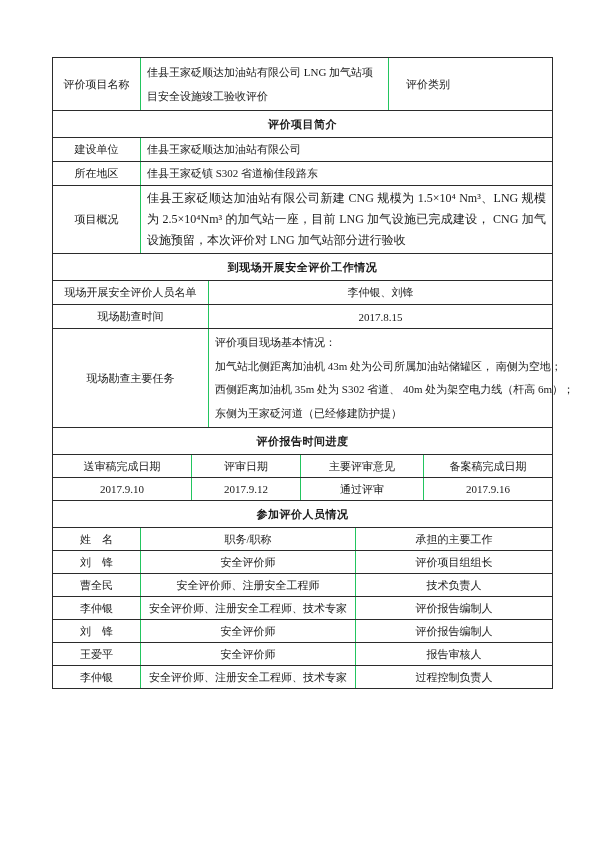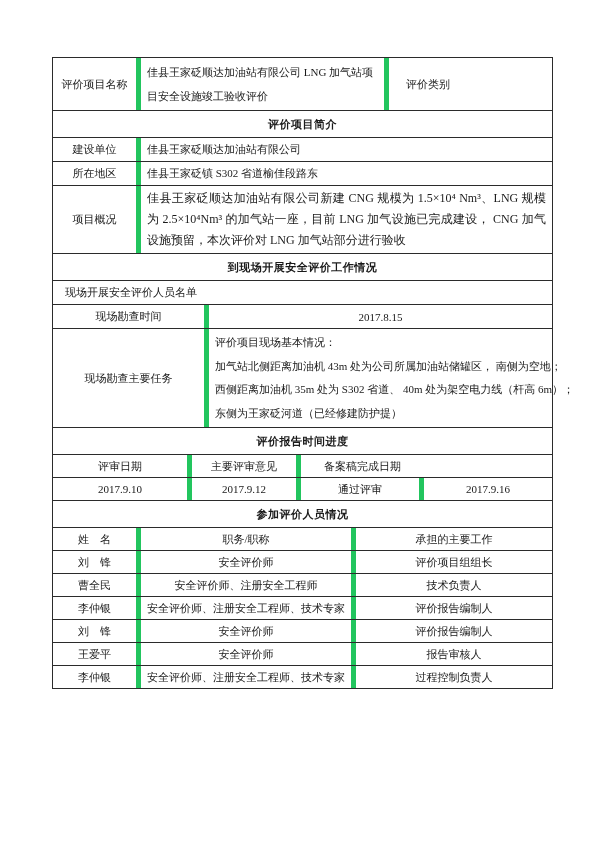--- a/index.html
+++ b/index.html
@@ -13,21 +13,21 @@
   .page{position:absolute;inset:0;background:#fff;}
   .tbl{
     position:absolute;left:52px;top:57px;width:499px;
     border:1px solid #2b2b2b;
     background:#fff;
     font-size:11px;
   }
   .row{display:grid;border-bottom:1px solid #2b2b2b;}
   .row:last-child{border-bottom:none;}
   .cell{
-    border-right:5px solid #22c55e;
+    border-right:1px solid #22c55e;
     display:flex;align-items:center;justify-content:center;
     padding:2px 6px;box-sizing:border-box;
     text-align:center;
     min-height:22px;
   }
   .cell:last-child{border-right:none;}
   .cell.left{justify-content:flex-start;text-align:left;}
   .cell.col{flex-direction:column;align-items:flex-start;justify-content:center;}
   .sect{font-weight:bold;letter-spacing:0.5px;}
   
@@ -78,20 +78,21 @@
       <div class="cell">项目概况</div>
       <div class="cell left wrapval">佳县王家砭顺达加油站有限公司新建 CNG 规模为 1.5×10⁴ Nm³、LNG 规模为 2.5×10⁴Nm³ 的加气站一座，目前 LNG 加气设施已完成建设， CNG 加气设施预留，本次评价对 LNG 加气站部分进行验收</div>
     </div>
 
     <div class="row r-sect">
       <div class="cell sect">到现场开展安全评价工作情况</div>
     </div>
 
     <div class="row r-kv2">
       <div class="cell">现场开展安全评价人员名单</div>
+      <div class="cell">李仲银、刘锋</div>
     </div>
 
     <div class="row r-kv2">
       <div class="cell">现场勘查时间</div>
       <div class="cell">2017.8.15</div>
     </div>
 
     <div class="row r-kv2 r-task">
       <div class="cell">现场勘查主要任务</div>
       <div class="cell col">
@@ -100,20 +101,21 @@
         <div class="line">西侧距离加油机 35m 处为 S302 省道、 40m 处为架空电力线（杆高 6m）；</div>
         <div class="line">东侧为王家砭河道（已经修建防护提）</div>
       </div>
     </div>
 
     <div class="row r-sect">
       <div class="cell sect">评价报告时间进度</div>
     </div>
 
     <div class="row r-sched">
+      <div class="cell">送审稿完成日期</div>
       <div class="cell">评审日期</div>
       <div class="cell">主要评审意见</div>
       <div class="cell">备案稿完成日期</div>
     </div>
 
     <div class="row r-sched">
       <div class="cell">2017.9.10</div>
       <div class="cell">2017.9.12</div>
       <div class="cell">通过评审</div>
       <div class="cell">2017.9.16</div>

